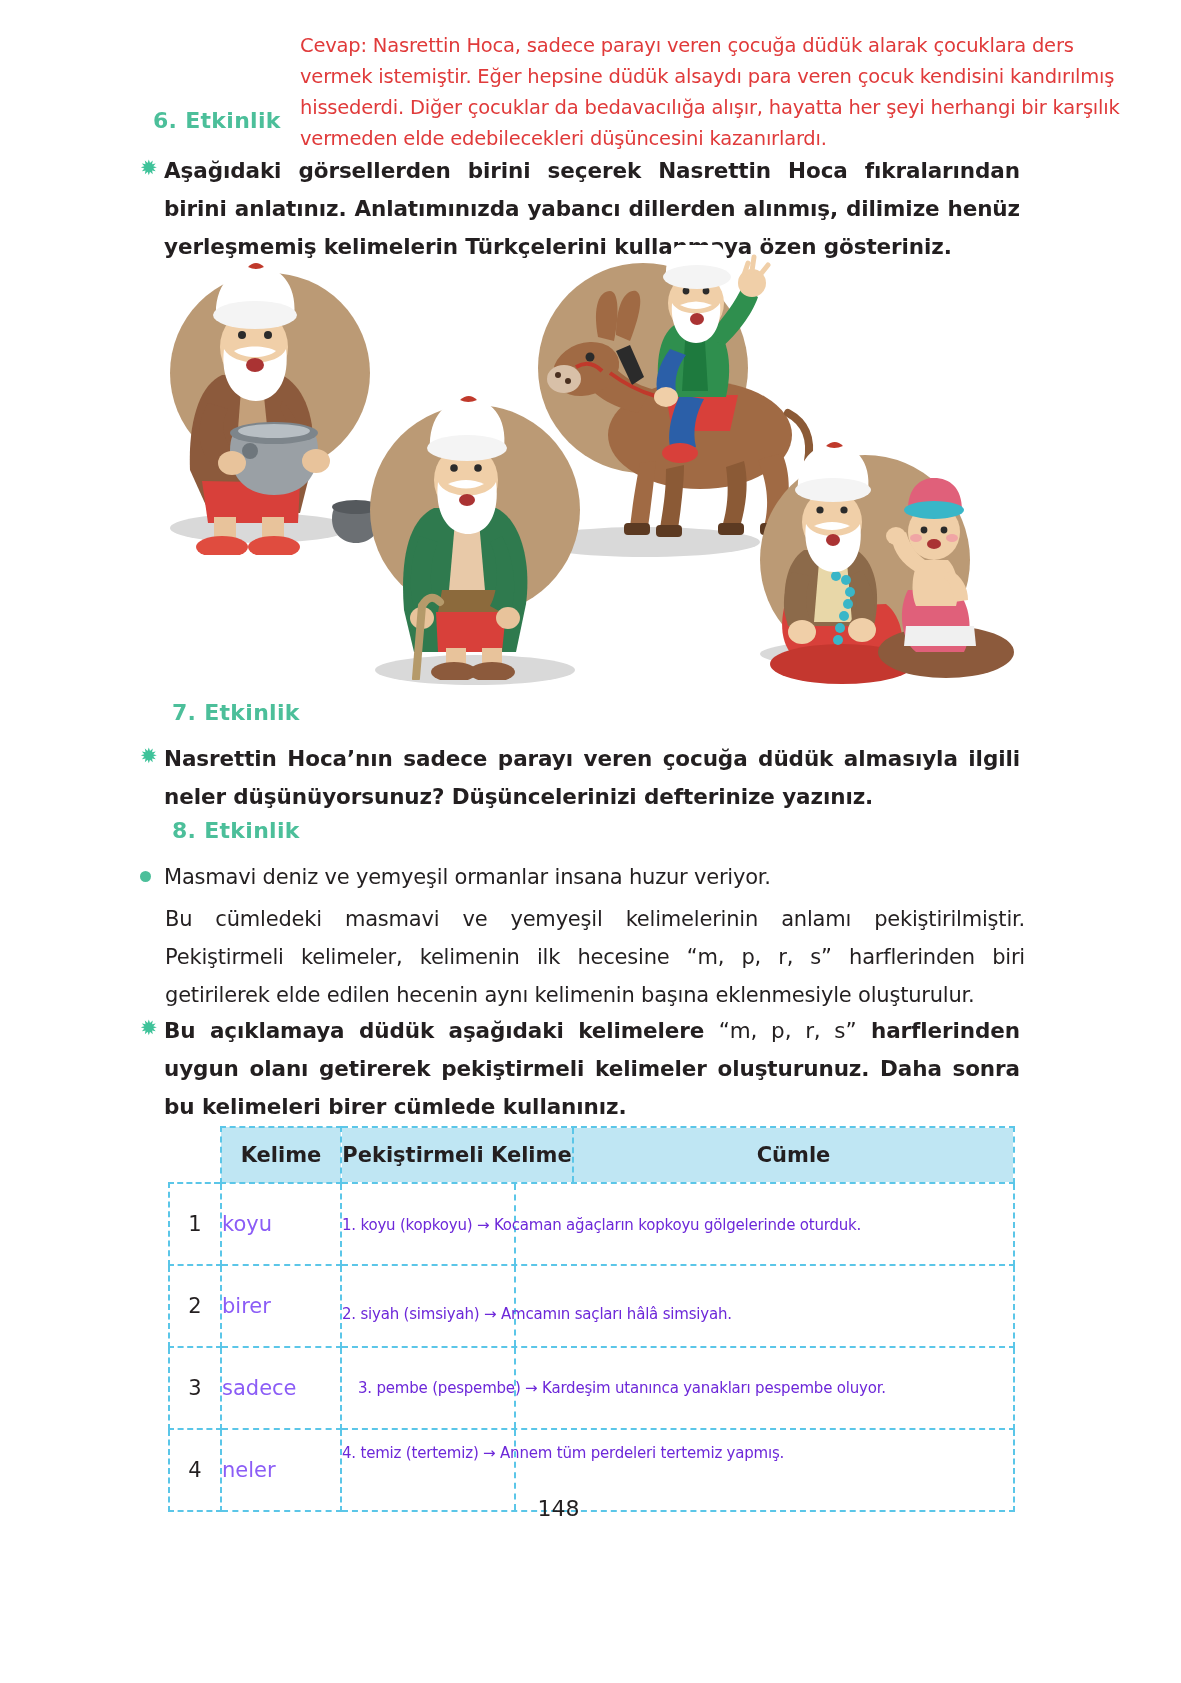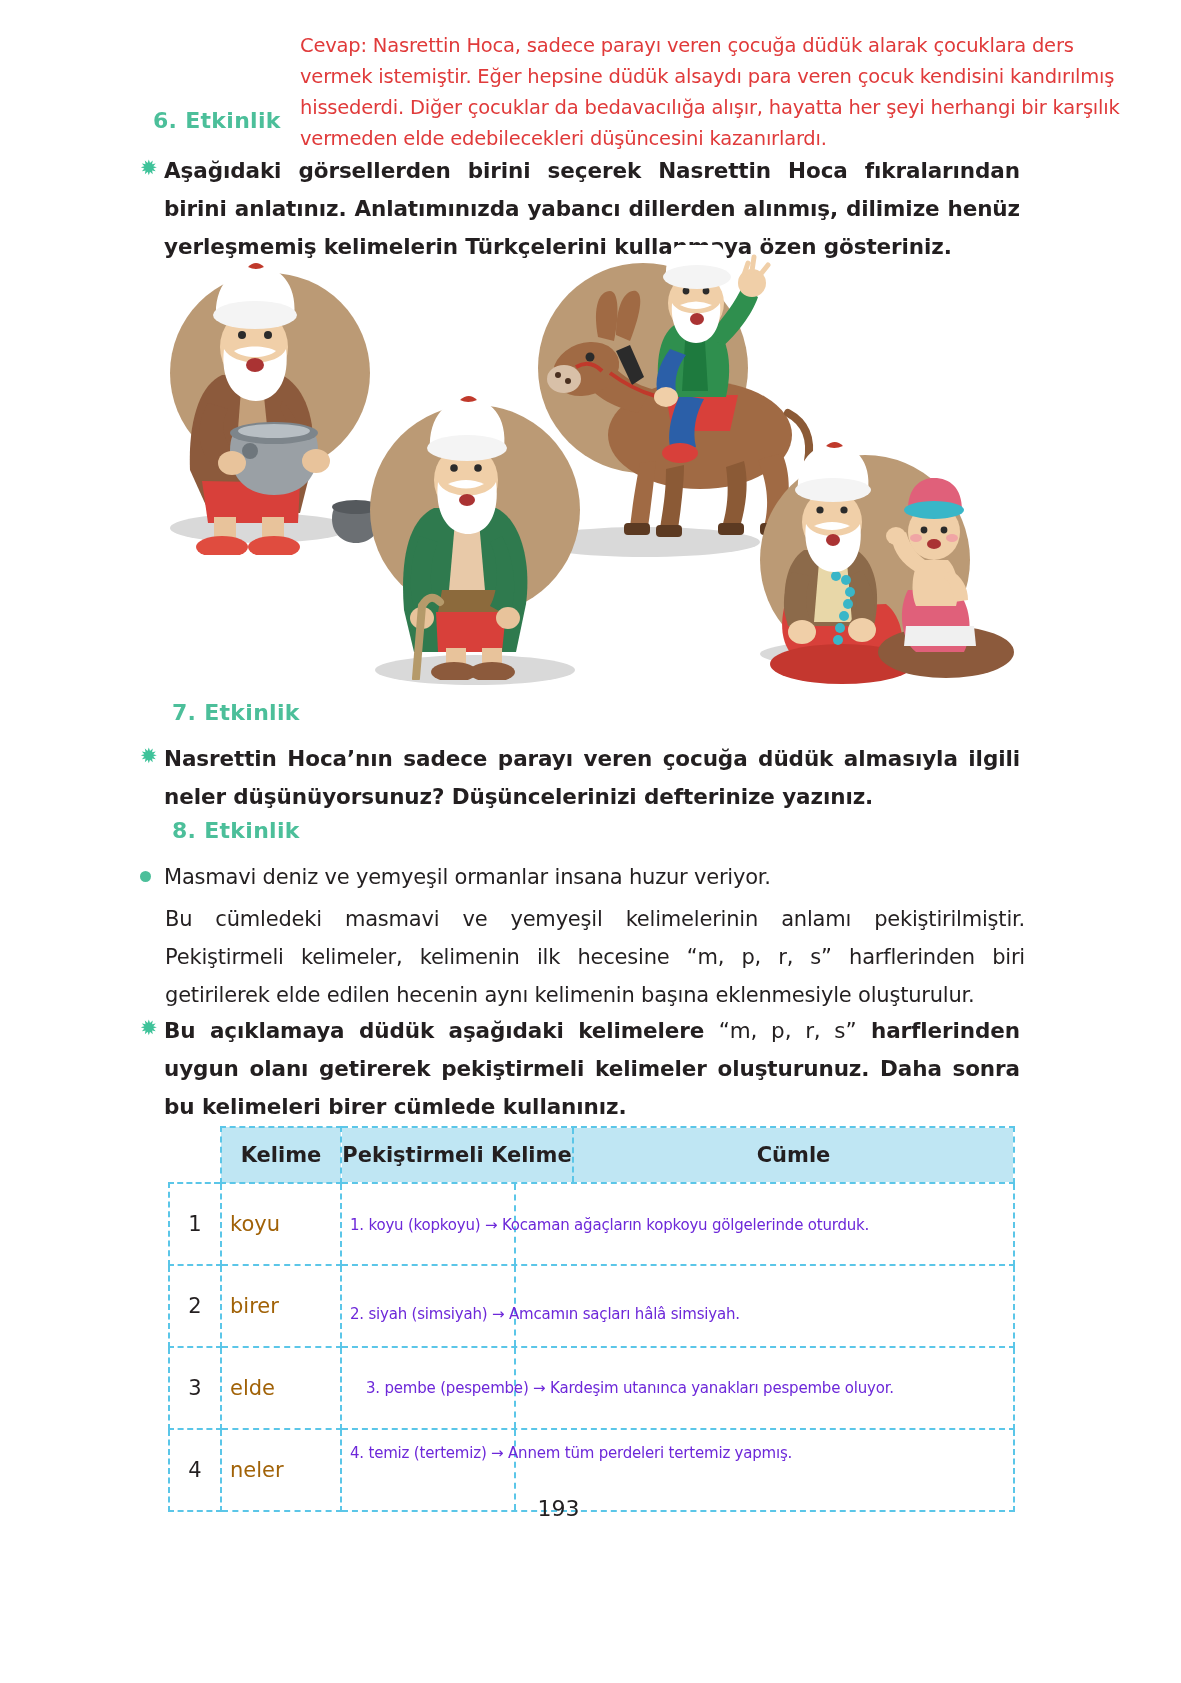--- a/index.html
+++ b/index.html
@@ -88,21 +88,21 @@
   .shadow { position:absolute; border-radius:50%; background:#d9d9d9; }
   .circle { position:absolute; border-radius:50%; background:#bb9a75; }
 
   svg { display:block; }
 
   
   .tbl-wrap { position:absolute; left:168px; top:1126px; width:845px; }
   table.act-table { border-collapse:collapse; width:845px; table-layout:fixed; }
   table.act-table td, table.act-table th {
     border:2px dashed #5bc6e8;
-    padding:8px;
+    padding:0;
     vertical-align:middle;
   }
   .col-no { width:52px; border:none !important; }
   th.col-no { border:none !important; background:transparent; }
   .hdr {
     background:#bfe6f3;
     color:#231f20;
     font-weight:bold;
     font-size:21px;
     text-align:center;
@@ -113,21 +113,21 @@
     text-align:center;
     font-size:21px;
     color:#231f20;
     font-family:"DejaVu Sans", sans-serif;
     border:2px dashed #5bc6e8;
   }
   td.kelime {
     text-align:left;
     padding-left:18px;
     font-size:21px;
-    color:#a16207;
+    color:#8b5cf6;
     font-family:"DejaVu Sans", sans-serif;
   }
   td.cumle {
     position:relative;
     padding-left:12px;
   }
   td.cumle .divider {
     position:absolute;
     left:172px; top:0; bottom:0;
     border-left:2px dashed #5bc6e8;
@@ -433,34 +433,34 @@
         <td class="rownum">2</td>
         <td class="kelime">birer</td>
         <td class="cumle">
           <div class="divider"></div>
           <div class="ans">2. siyah (simsiyah) → Amcamın saçları hâlâ simsiyah.</div>
         </td>
       </tr>
 
       <tr class="datarow r3">
         <td class="rownum">3</td>
-        <td class="kelime">elde</td>
+        <td class="kelime">sadece</td>
         <td class="cumle">
           <div class="divider"></div>
           <div class="ans">3. pembe (pespembe) → Kardeşim utanınca yanakları pespembe oluyor.</div>
         </td>
       </tr>
 
       <tr class="datarow r4">
         <td class="rownum">4</td>
         <td class="kelime">neler</td>
         <td class="cumle">
           <div class="divider"></div>
           <div class="ans">4. temiz (tertemiz) → Annem tüm perdeleri tertemiz yapmış.</div>
         </td>
       </tr>
     </tbody>
       </table>
   </div>
 
-  <div class="pageno">193</div>
+  <div class="pageno">148</div>
 
 </div>
 
 </body></html>

